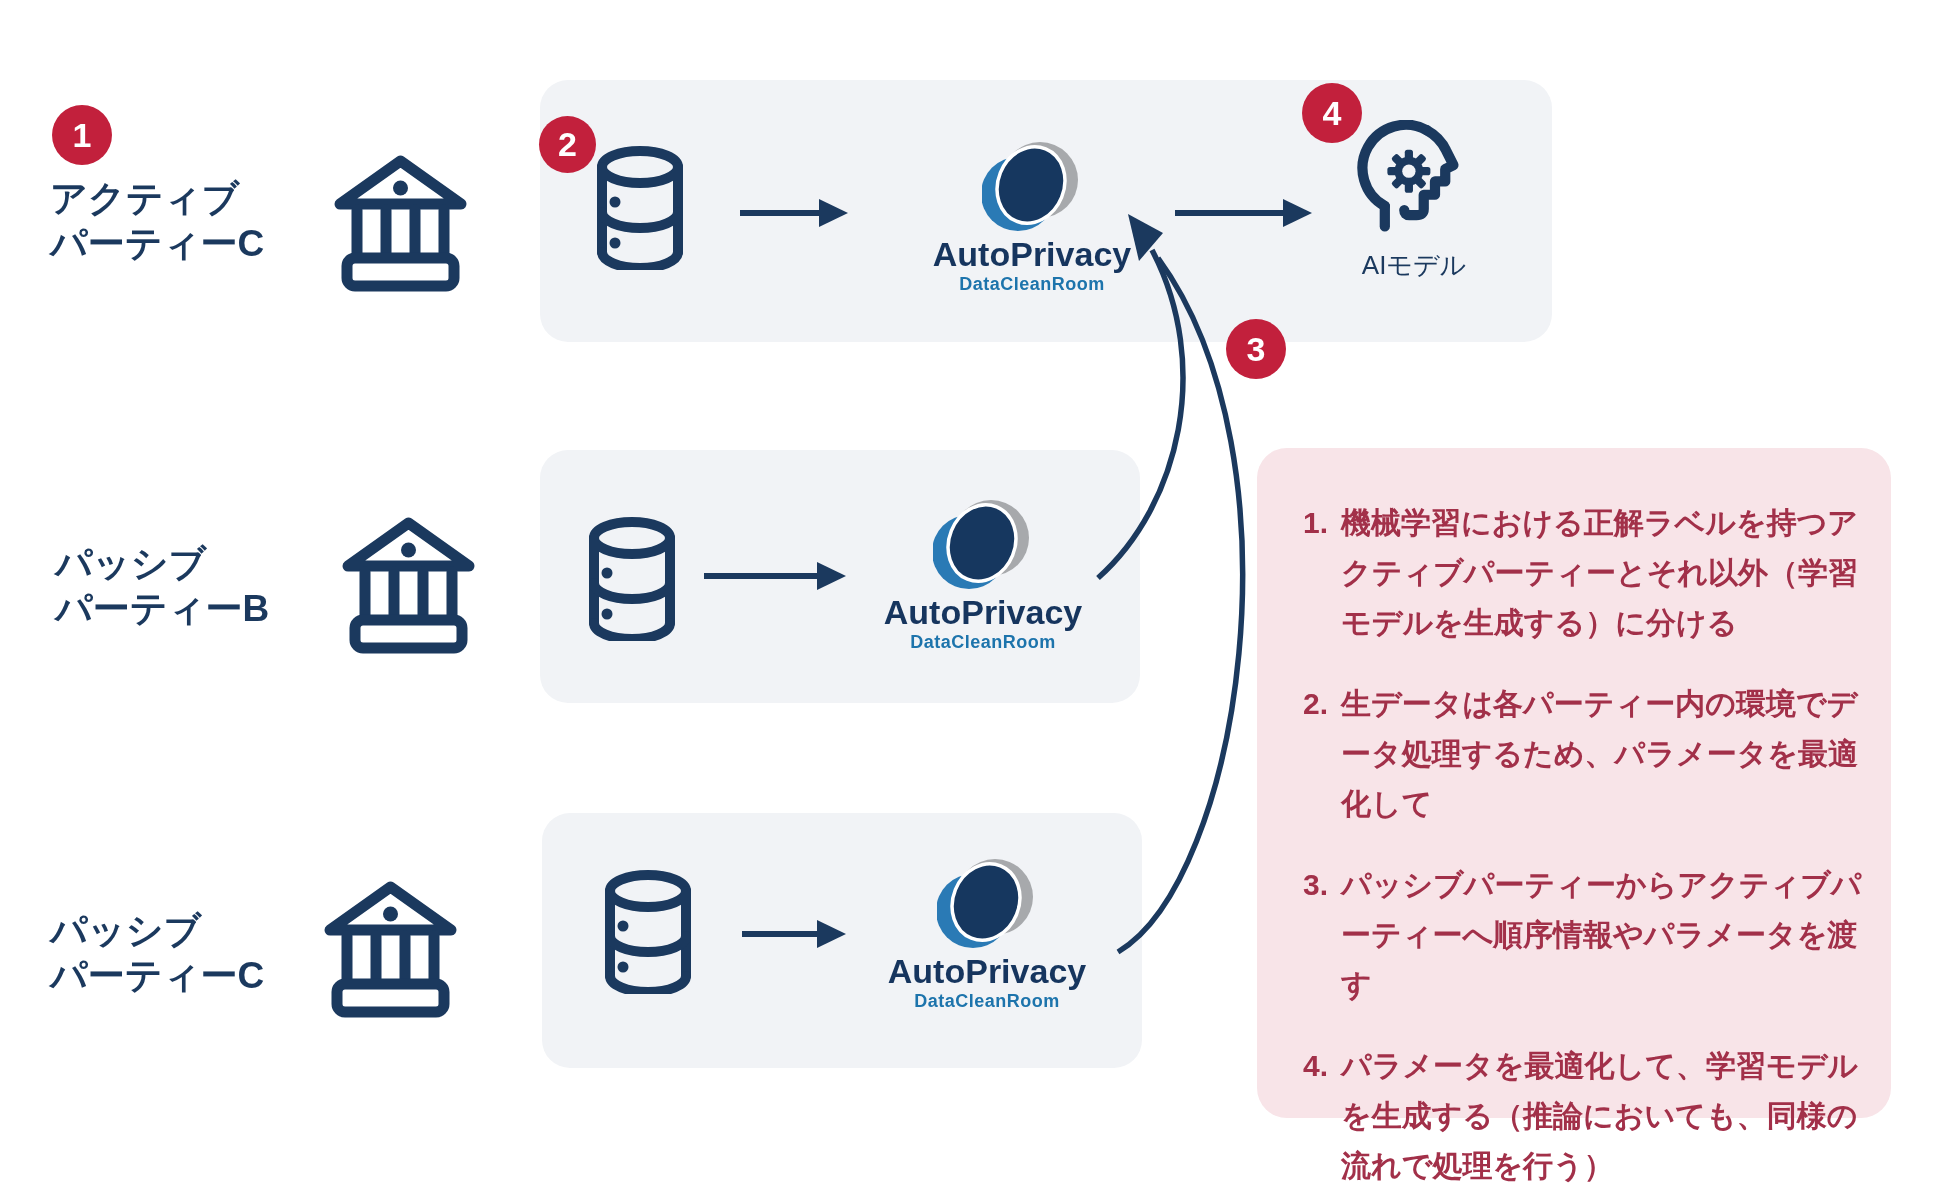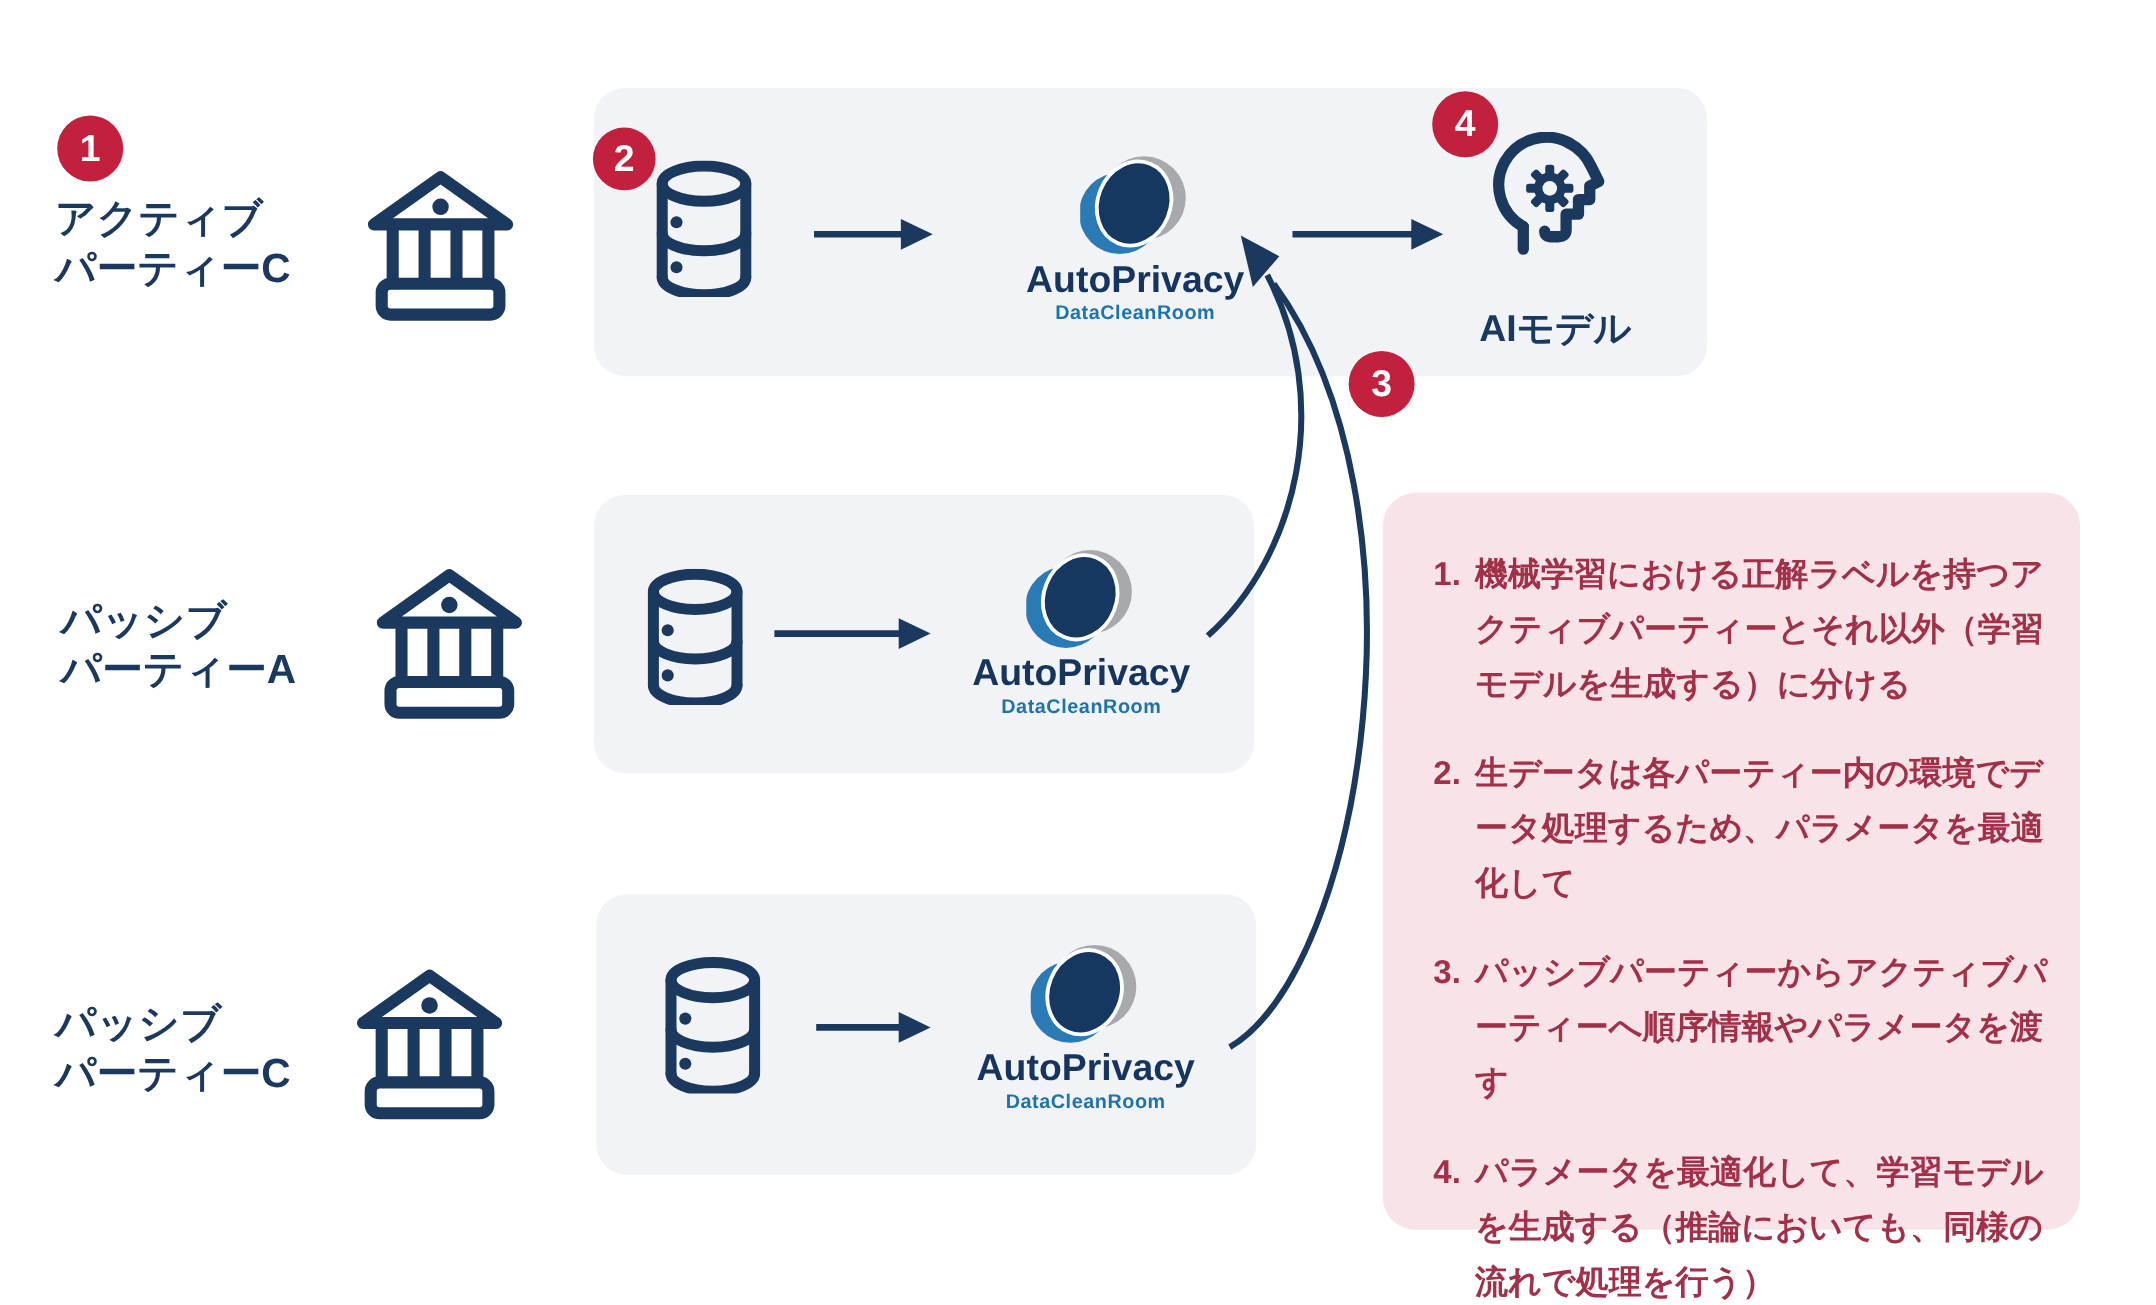--- a/index.html
+++ b/index.html
@@ -60,21 +60,21 @@
   .logo-mid{left:863px;top:496px;}
   .logo-bot{left:867px;top:855px;}
   .logo-mark{width:100px;height:100px;}
   .brand{margin-top:-2px;font-size:34px;font-weight:bold;color:var(--brand-navy);line-height:36px;}
   .product{font-size:18px;font-weight:bold;color:var(--brand-blue);line-height:24px;letter-spacing:0.5px;}
 
   .ai-block{
     position:absolute;left:1304px;top:120px;width:220px;z-index:2;
     display:flex;flex-direction:column;align-items:center;
   }
-  .ai-label{margin-top:28px;font-size:34px;font-weight:bold;color:var(--navy);}
+  .ai-label{font-size:26px;font-weight:normal;color:var(--navy);}
 
   .note-box{
     position:absolute;left:1257px;top:448px;width:634px;height:670px;z-index:2;
     background:var(--note-pink);border-radius:30px;box-sizing:border-box;
     padding:50px 12px 24px 46px;
   }
   .note-list{list-style:none;margin:0;padding:0;}
   .note-item{display:flex;margin-bottom:31px;color:var(--note-maroon);
     font-size:30px;font-weight:bold;line-height:50px;}
   .note-item:last-child{margin-bottom:0;}
@@ -119,21 +119,21 @@
   <div class="badge badge-2">2</div>
   <div class="badge badge-3">3</div>
   <div class="badge badge-4">4</div>
 
   <div class="party-label label-a">
     <div>アクティブ</div>
     <div>パーティーC</div>
   </div>
   <div class="party-label label-b">
     <div>パッシブ</div>
-    <div>パーティーA</div>
+    <div>パーティーB</div>
   </div>
   <div class="party-label label-c">
     <div>パッシブ</div>
     <div>パーティーC</div>
   </div>
 
   <svg class="icon-abs bank-a" width="145" height="150" viewBox="0 0 145 150">
     <g stroke="#1b395e" stroke-width="11" fill="none" stroke-linejoin="round" stroke-linecap="round">
       <path d="M12 54 L72.5 11 L133 54 Z"></path>
       <path d="M29 60 V104 M58 60 V104 M87 60 V104 M116 60 V104"></path>

